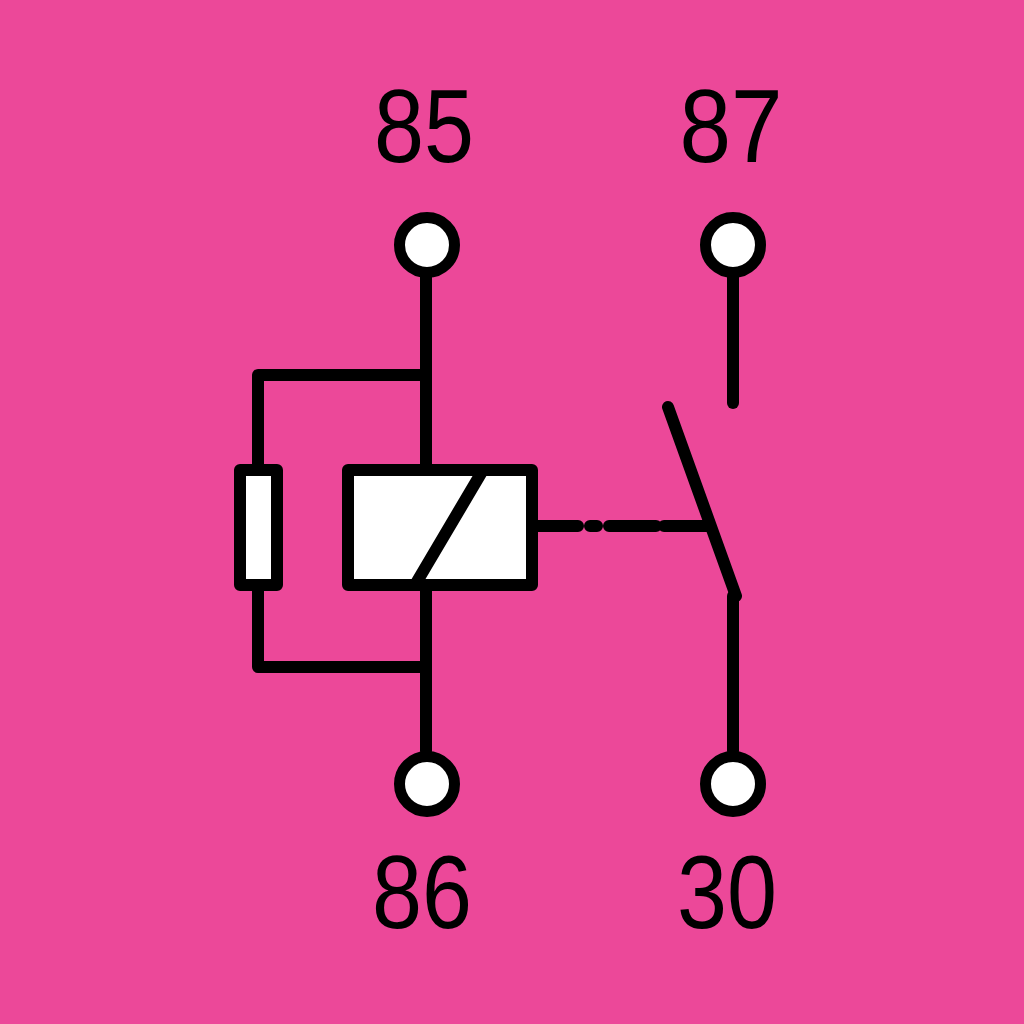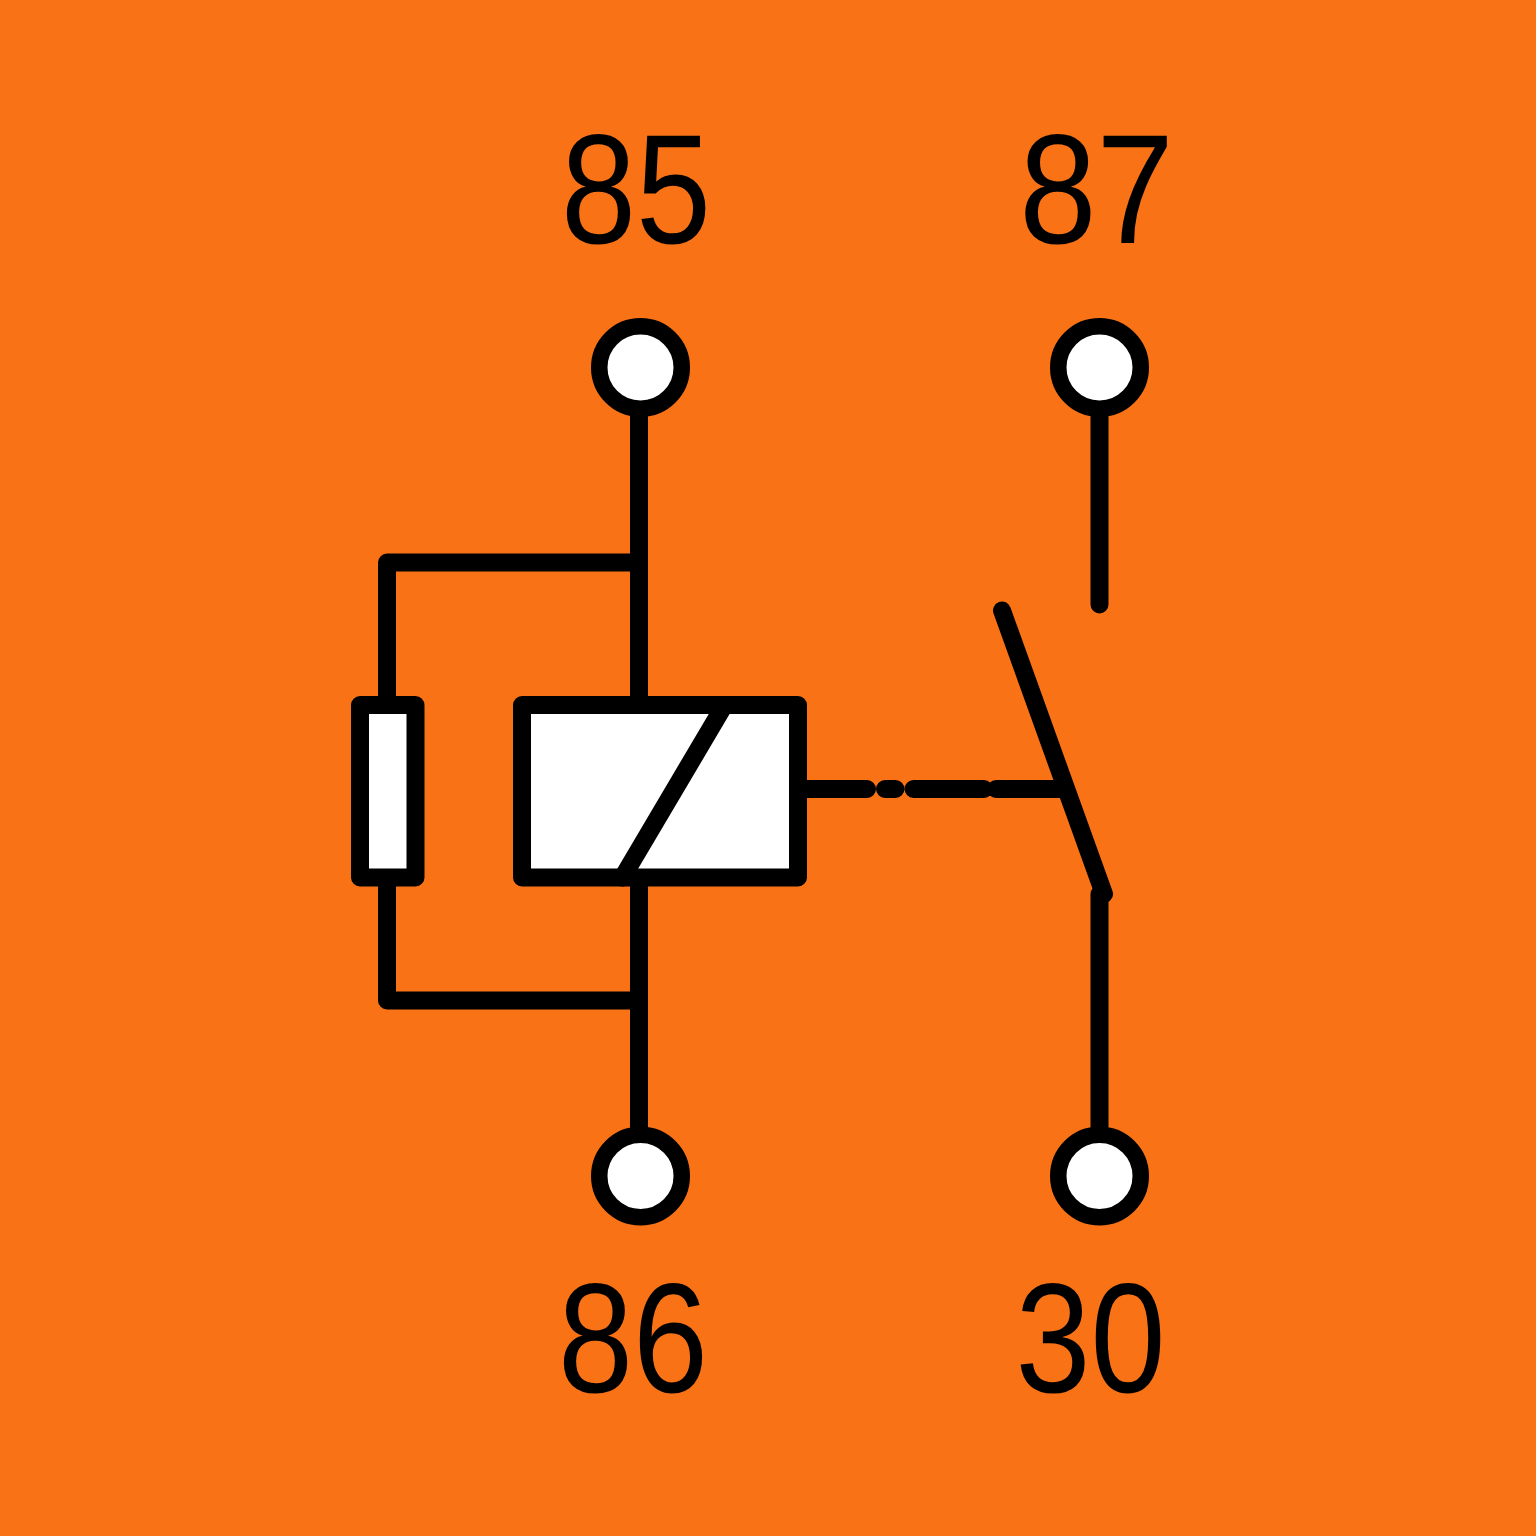--- a/index.html
+++ b/index.html
@@ -8,21 +8,21 @@
     background: #ffffff;
     width: 1024px;
     height: 1024px;
     overflow: hidden;
     font-family: "Liberation Sans", sans-serif;
   }
   .canvas {
     position: relative;
     width: 1024px;
     height: 1024px;
-    background: #f97316;
+    background: #ec4899;
   }
   svg { display: block; }
   .wire {
     fill: none;
     stroke: #000000;
     stroke-width: 12;
     stroke-linecap: round;
     stroke-linejoin: round;
   }
   .box {

